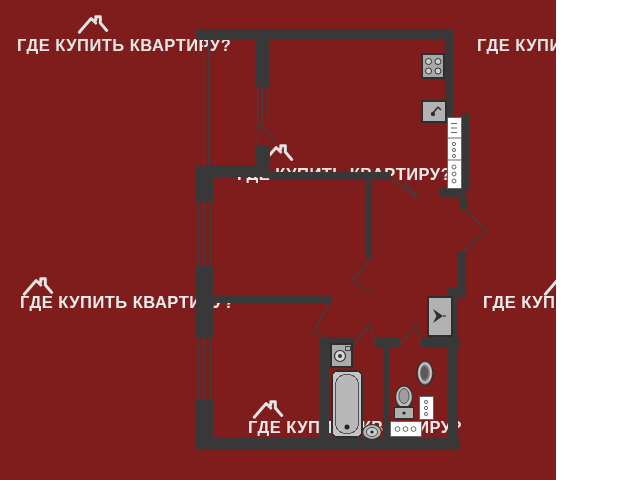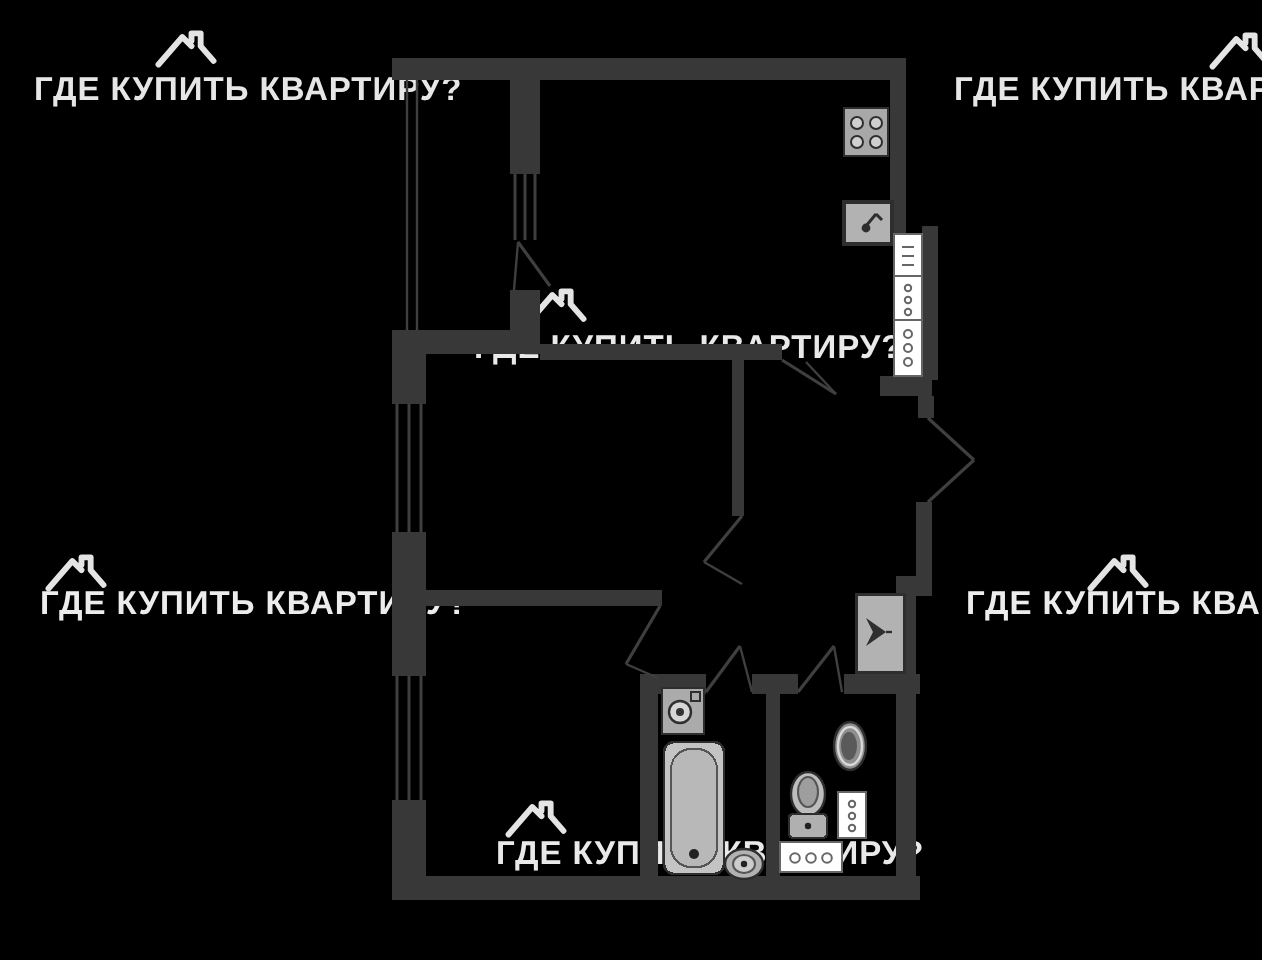--- a/index.html
+++ b/index.html
@@ -1,16 +1,16 @@
 <!DOCTYPE html>
 <html><head>
 <meta charset="utf-8">
 <style>
   html,body{margin:0;padding:0;background:#ffffff;}
-  #screen{position:relative;width:631px;height:480px;background:#000000;overflow:hidden;
+  #screen{position:relative;width:556px;height:480px;background:#7f1d1d;overflow:hidden;
           font-family:"Liberation Sans",sans-serif;}
   .wm{position:absolute;z-index:1;font-weight:700;font-size:16.5px;letter-spacing:.5px;
       white-space:nowrap;user-select:none;}
   .wm-icon{position:absolute;z-index:1;}
   #plan{position:absolute;left:0;top:0;z-index:2;}
   #plan rect{shape-rendering:crispEdges;}
 </style>
 </head>
 <body>
 

